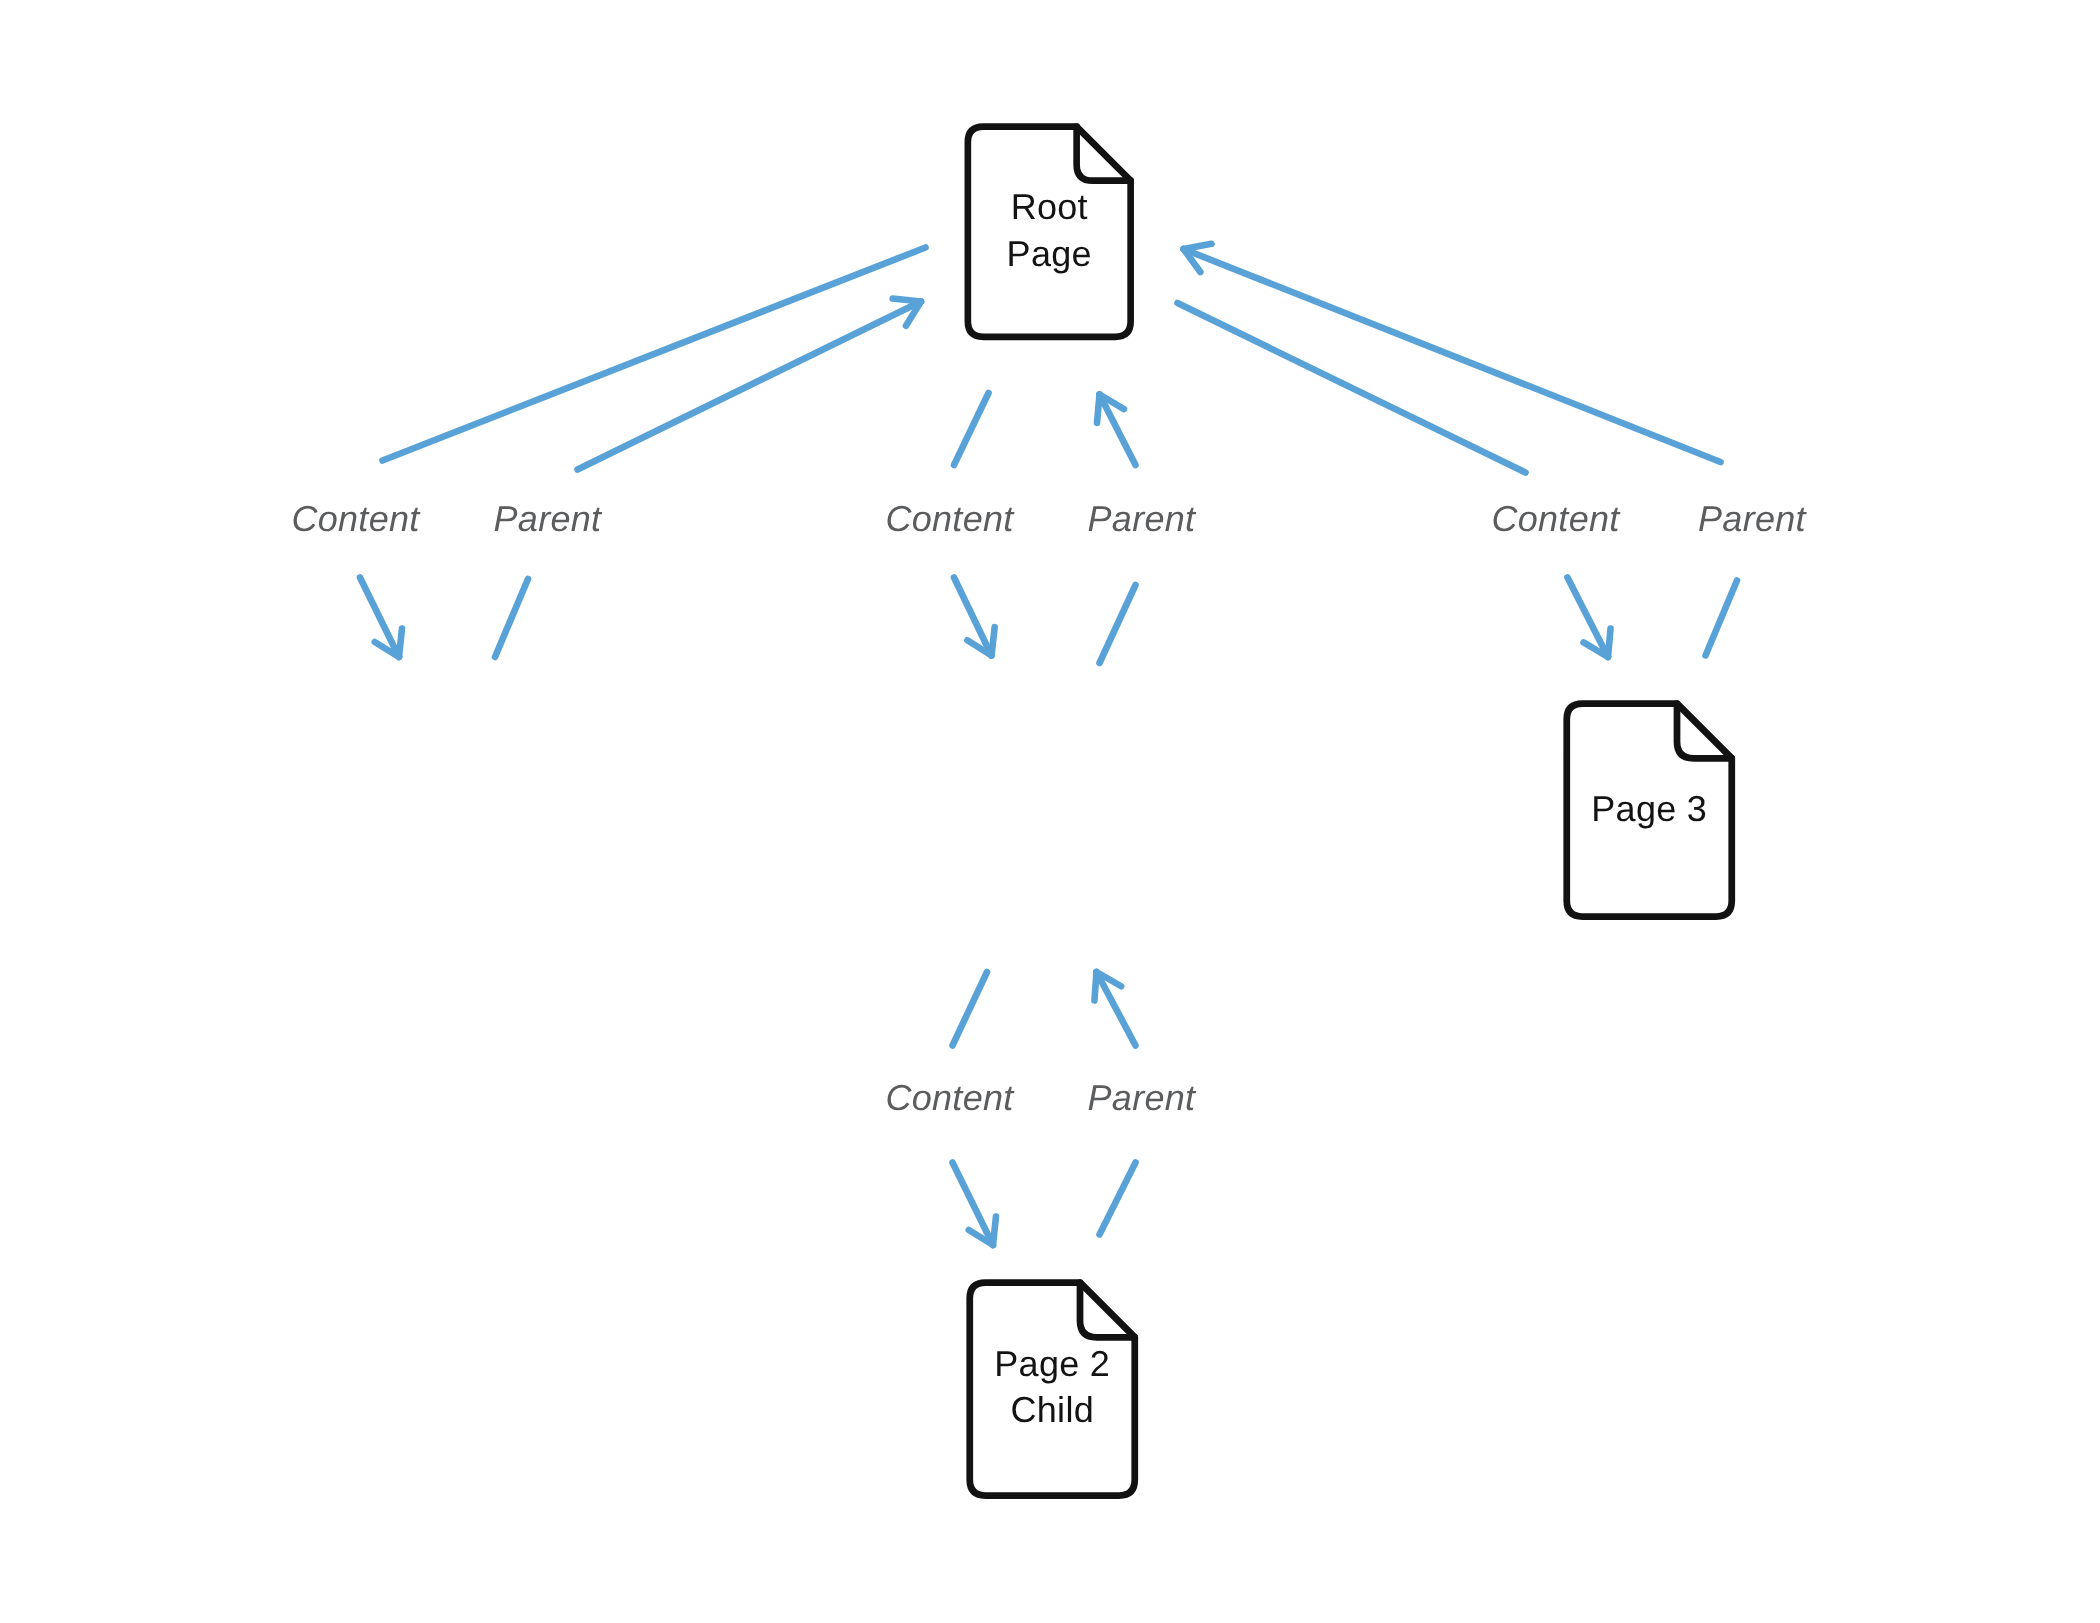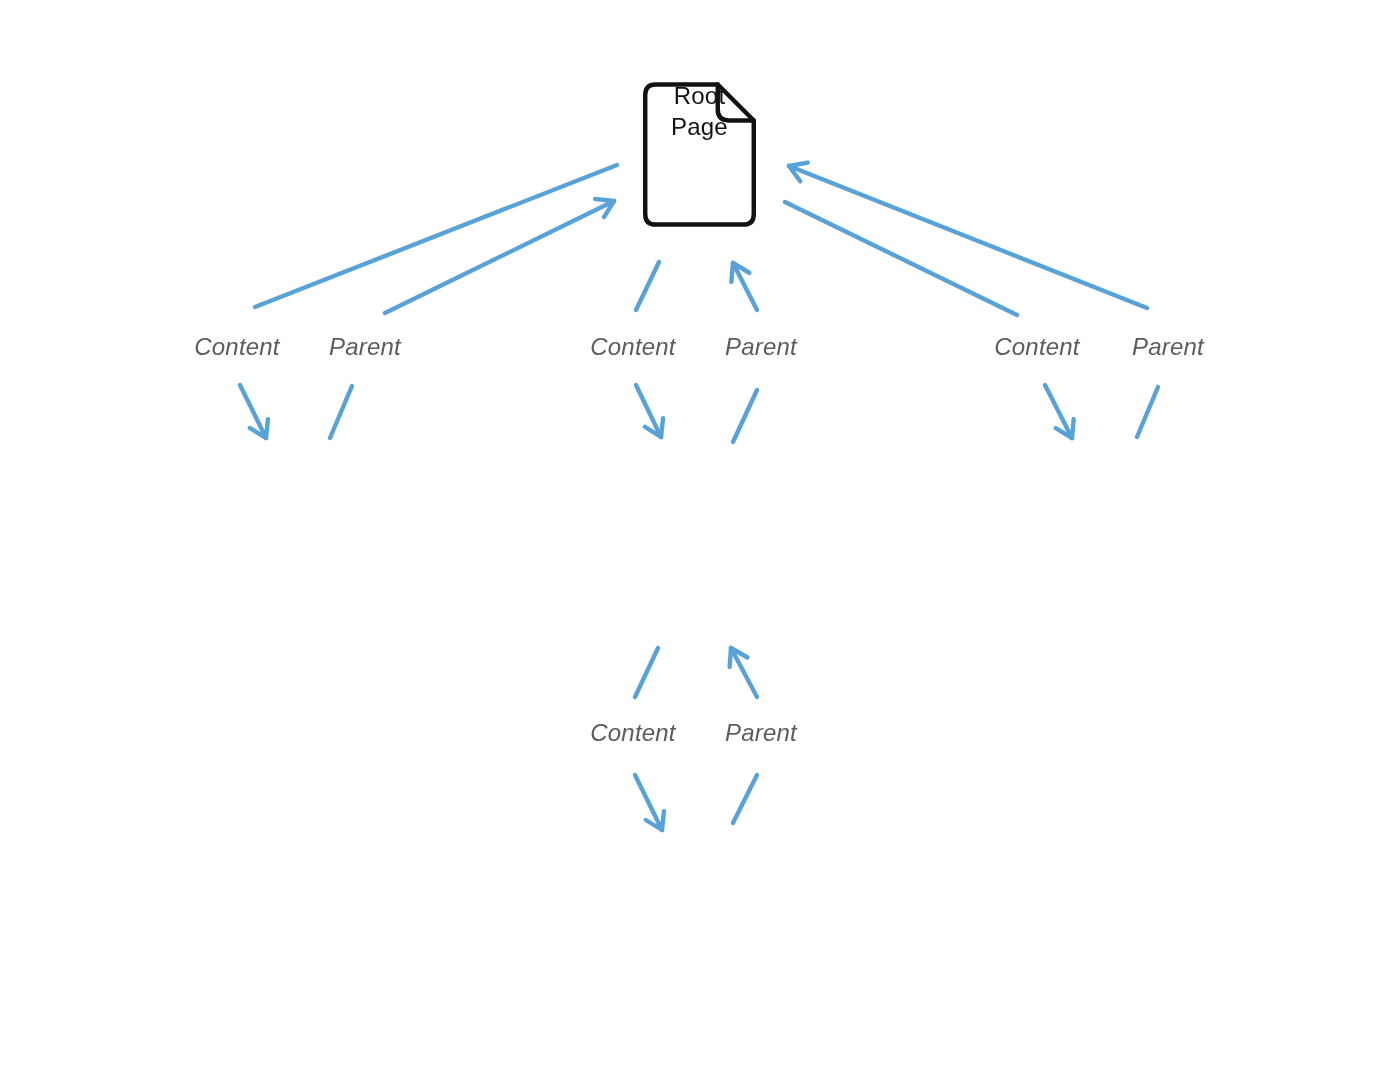--- a/index.html
+++ b/index.html
@@ -18,21 +18,21 @@
   #arrow-layer {
     position: absolute;
     left: 0;
     top: 0;
     width: 1400px;
     height: 1082px;
   }
   .node {
     position: absolute;
     display: flex;
-    align-items: flex-start;
+    align-items: center;
     justify-content: center;
   }
   .node svg.doc {
     position: absolute;
     left: 0;
     top: 0;
     width: 100%;
     height: 100%;
   }
   .node-label {
@@ -125,20 +125,34 @@
       </g>
     </svg>
 
 <div class="node" style="left: 641px; top: 81px; width: 117px; height: 147px;">
       <svg class="doc" viewBox="0 0 117 149" xmlns="http://www.w3.org/2000/svg">
         <path d="M77 3.5 H14 Q3.5 3.5 3.5 14 V135 Q3.5 145.5 14 145.5 H103 Q113.5 145.5 113.5 135 V40 L77 3.5 Z" fill="#ffffff" stroke="#121212" stroke-width="4.5" stroke-linejoin="round"></path>
         <path d="M77 3.5 V29 Q77 40 88 40 H113.5" fill="none" stroke="#121212" stroke-width="4.5" stroke-linejoin="round" stroke-linecap="round"></path>
       </svg>
       <div class="node-label">Root Page</div>
     </div>
+    <div class="node" style="left: 1041px; top: 465px; width: 117px; height: 150px;">
+      <svg class="doc" viewBox="0 0 117 149" xmlns="http://www.w3.org/2000/svg">
+        <path d="M77 3.5 H14 Q3.5 3.5 3.5 14 V135 Q3.5 145.5 14 145.5 H103 Q113.5 145.5 113.5 135 V40 L77 3.5 Z" fill="#ffffff" stroke="#121212" stroke-width="4.5" stroke-linejoin="round"></path>
+        <path d="M77 3.5 V29 Q77 40 88 40 H113.5" fill="none" stroke="#121212" stroke-width="4.5" stroke-linejoin="round" stroke-linecap="round"></path>
+      </svg>
+      <div class="node-label">Page 3</div>
+    </div>
+    <div class="node" style="left: 643px; top: 851px; width: 117px; height: 150px;">
+      <svg class="doc" viewBox="0 0 117 149" xmlns="http://www.w3.org/2000/svg">
+        <path d="M77 3.5 H14 Q3.5 3.5 3.5 14 V135 Q3.5 145.5 14 145.5 H103 Q113.5 145.5 113.5 135 V40 L77 3.5 Z" fill="#ffffff" stroke="#121212" stroke-width="4.5" stroke-linejoin="round"></path>
+        <path d="M77 3.5 V29 Q77 40 88 40 H113.5" fill="none" stroke="#121212" stroke-width="4.5" stroke-linejoin="round" stroke-linecap="round"></path>
+      </svg>
+      <div class="node-label">Page 2 Child</div>
+    </div>
     <span class="edge-label" style="left: 237px; top: 347px;">Content</span>
     <span class="edge-label" style="left: 365px; top: 347px;">Parent</span>
     <span class="edge-label" style="left: 633px; top: 347px;">Content</span>
     <span class="edge-label" style="left: 761px; top: 347px;">Parent</span>
     <span class="edge-label" style="left: 1037px; top: 347px;">Content</span>
     <span class="edge-label" style="left: 1168px; top: 347px;">Parent</span>
     <span class="edge-label" style="left: 633px; top: 733px;">Content</span>
     <span class="edge-label" style="left: 761px; top: 733px;">Parent</span>
   </div>
 

